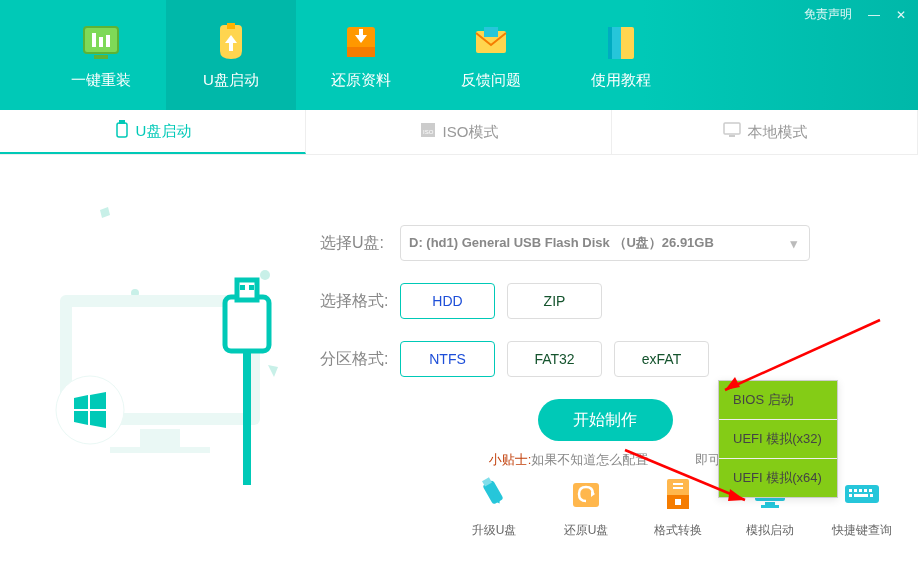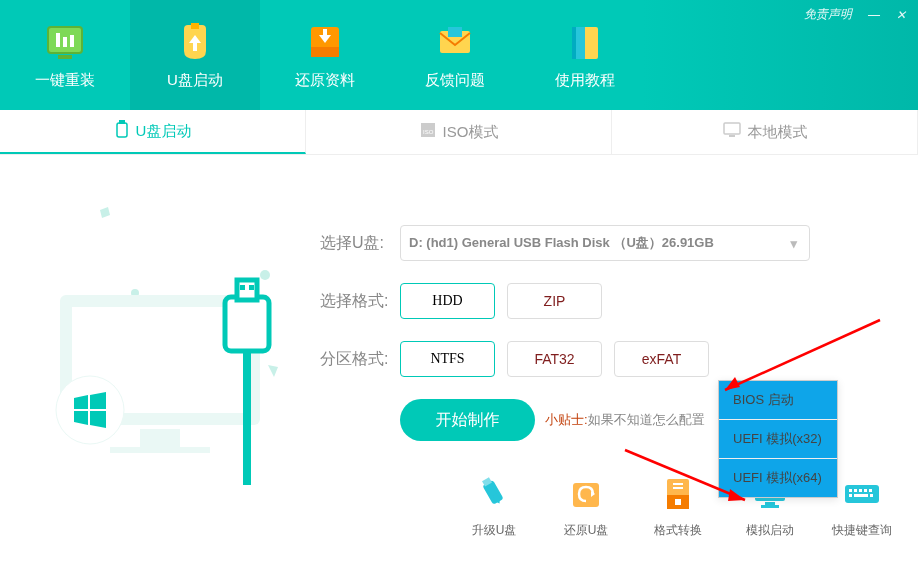--- a/index.html
+++ b/index.html
@@ -1,26 +1,26 @@
 <!DOCTYPE html>
 <html><head>
   <meta charset="utf-8">
   <style>
     * { margin: 0; padding: 0; box-sizing: border-box; font-family: "Microsoft YaHei", sans-serif; }
     body { width: 918px; height: 578px; background: #fff; overflow: hidden; position: relative; }
     
     .header { height: 110px; background: linear-gradient(to right, #00c9b7, #00c9b7 70%, #00b8a9 100%); display: flex; position: relative; }
-    .nav-items { display: flex; height: 100%; }
+    .nav-items { display: flex; height: 100%; padding-left: 36px; }
     .nav-item { width: 130px; display: flex; flex-direction: column; align-items: center; justify-content: center; color: #fff; cursor: pointer; gap: 8px; }
     .nav-item.active { background: #00b8a9; }
     .nav-item span { font-size: 15px; }
     .nav-icon { width: 42px; height: 42px; display: flex; align-items: center; justify-content: center; }
     
     .top-controls { position: absolute; right: 12px; top: 6px; display: flex; align-items: center; gap: 16px; color: #fff; font-size: 12px; }
-    .top-controls .btn { cursor: pointer; opacity: 0.9; font-style: italic; }
+    .top-controls .btn { cursor: pointer; opacity: 0.9; }
     
     .logo-area { position: absolute; right: 30px; top: 45px; display: flex; align-items: center; gap: 10px; }
     .logo-text { color: #fff; }
     .logo-text .main { font-size: 28px; font-weight: bold; letter-spacing: 3px; }
     .logo-text .sub { font-size: 13px; letter-spacing: 8px; }
     
     .sub-tabs { height: 45px; display: flex; border-bottom: 1px solid #eee; }
     .sub-tab { flex: 1; display: flex; align-items: center; justify-content: center; gap: 6px; font-size: 15px; color: #999; cursor: pointer; border-right: 1px solid #eee; }
     .sub-tab.active { color: #00c9b7; border-bottom: 2px solid #00c9b7; background: #fff; }
     .sub-tab.active .tab-icon { color: #00c9b7; }
@@ -31,34 +31,34 @@
     .left-ill { position: absolute; left: 30px; top: 30px; width: 260px; height: 300px; }
     
     .form-area { position: absolute; left: 320px; top: 70px; }
     .form-row { display: flex; align-items: center; margin-bottom: 22px; gap: 10px; }
     .form-label { color: #888; font-size: 16px; width: 70px; }
     
     .dropdown { width: 410px; height: 36px; border: 1px solid #ddd; border-radius: 4px; display: flex; align-items: center; padding: 0 8px; font-size: 13px; color: #888; font-family: monospace; position: relative; cursor: pointer; font-weight: bold; }
     .dropdown .arrow { position: absolute; right: 12px; color: #bbb; }
     
     .btn-group { display: flex; gap: 12px; }
-    .opt-btn { width: 95px; height: 36px; border: 1px solid #ddd; border-radius: 4px; display: flex; align-items: center; justify-content: center; font-size: 14px; color: #7f1d1d; cursor: pointer; }
-    .opt-btn.selected { border-color: #00c9b7; color: #000000; font-family: Liberation Serif, serif; }
+    .opt-btn { width: 95px; height: 36px; border: 1px solid #ddd; border-radius: 4px; display: flex; align-items: center; justify-content: center; font-size: 14px; color: #14532d; cursor: pointer; }
+    .opt-btn.selected { border-color: #00c9b7; color: #1d4ed8; }
     
     .start-btn { width: 135px; height: 42px; background: #00c9b7; color: #fff; border-radius: 21px; display: flex; align-items: center; justify-content: center; font-size: 16px; cursor: pointer; }
     
     .tip { font-size: 13px; color: #888; }
     .tip .highlight { color: #c2410c; }
     
     .bottom-icons { position: absolute; bottom: 39px; right: 20px; display: flex; gap: 20px; }
     .bottom-item { display: flex; flex-direction: column; align-items: center; gap: 8px; cursor: pointer; width: 72px; }
     .bottom-icon-box { width: 40px; height: 40px; display: flex; align-items: center; justify-content: center; }
     .bottom-label { font-size: 12px; color: #666; }
     
-    .popup { position: absolute; right: 80px; top: 225px; background: #0ea5e9; border: 1px solid #ccc; box-shadow: 0 2px 8px rgba(0,0,0,0.1); width: 120px; }
+    .popup { position: absolute; right: 80px; top: 225px; background: #84cc16; border: 1px solid #ccc; box-shadow: 0 2px 8px rgba(0,0,0,0.1); width: 120px; }
     .popup-item { padding: 10px 14px; font-size: 13px; color: #444; cursor: pointer; border-bottom: 1px solid #eee; }
     .popup-item:last-child { border-bottom: none; }
     
     .arrow-line { position: absolute; pointer-events: none; }
   </style>
 </head>
 <body>
 
 <div class="header">
   <div class="nav-items">
@@ -199,21 +199,21 @@
       </div>
     </div>
     <div class="form-row">
       <span class="form-label">分区格式:</span>
       <div class="btn-group">
         <div class="opt-btn selected">NTFS</div>
         <div class="opt-btn">FAT32</div>
         <div class="opt-btn">exFAT</div>
       </div>
     </div>
-    <div class="form-row" style="margin-left:80px;margin-top:8px;">
+    <div class="form-row" style="margin-left:80px;margin-top:8px;flex-direction:column;">
       <div class="start-btn">开始制作</div>
       <div class="tip">
         <span class="highlight">小贴士:</span><span>如果不知道怎么配置</span>&nbsp;&nbsp;&nbsp;&nbsp;&nbsp;&nbsp;&nbsp;&nbsp;&nbsp;&nbsp;&nbsp;&nbsp;&nbsp;<span>即可</span>
       </div>
     </div>
   </div>
 
   <div class="bottom-icons">
     <div class="bottom-item">
       <div class="bottom-icon-box">

